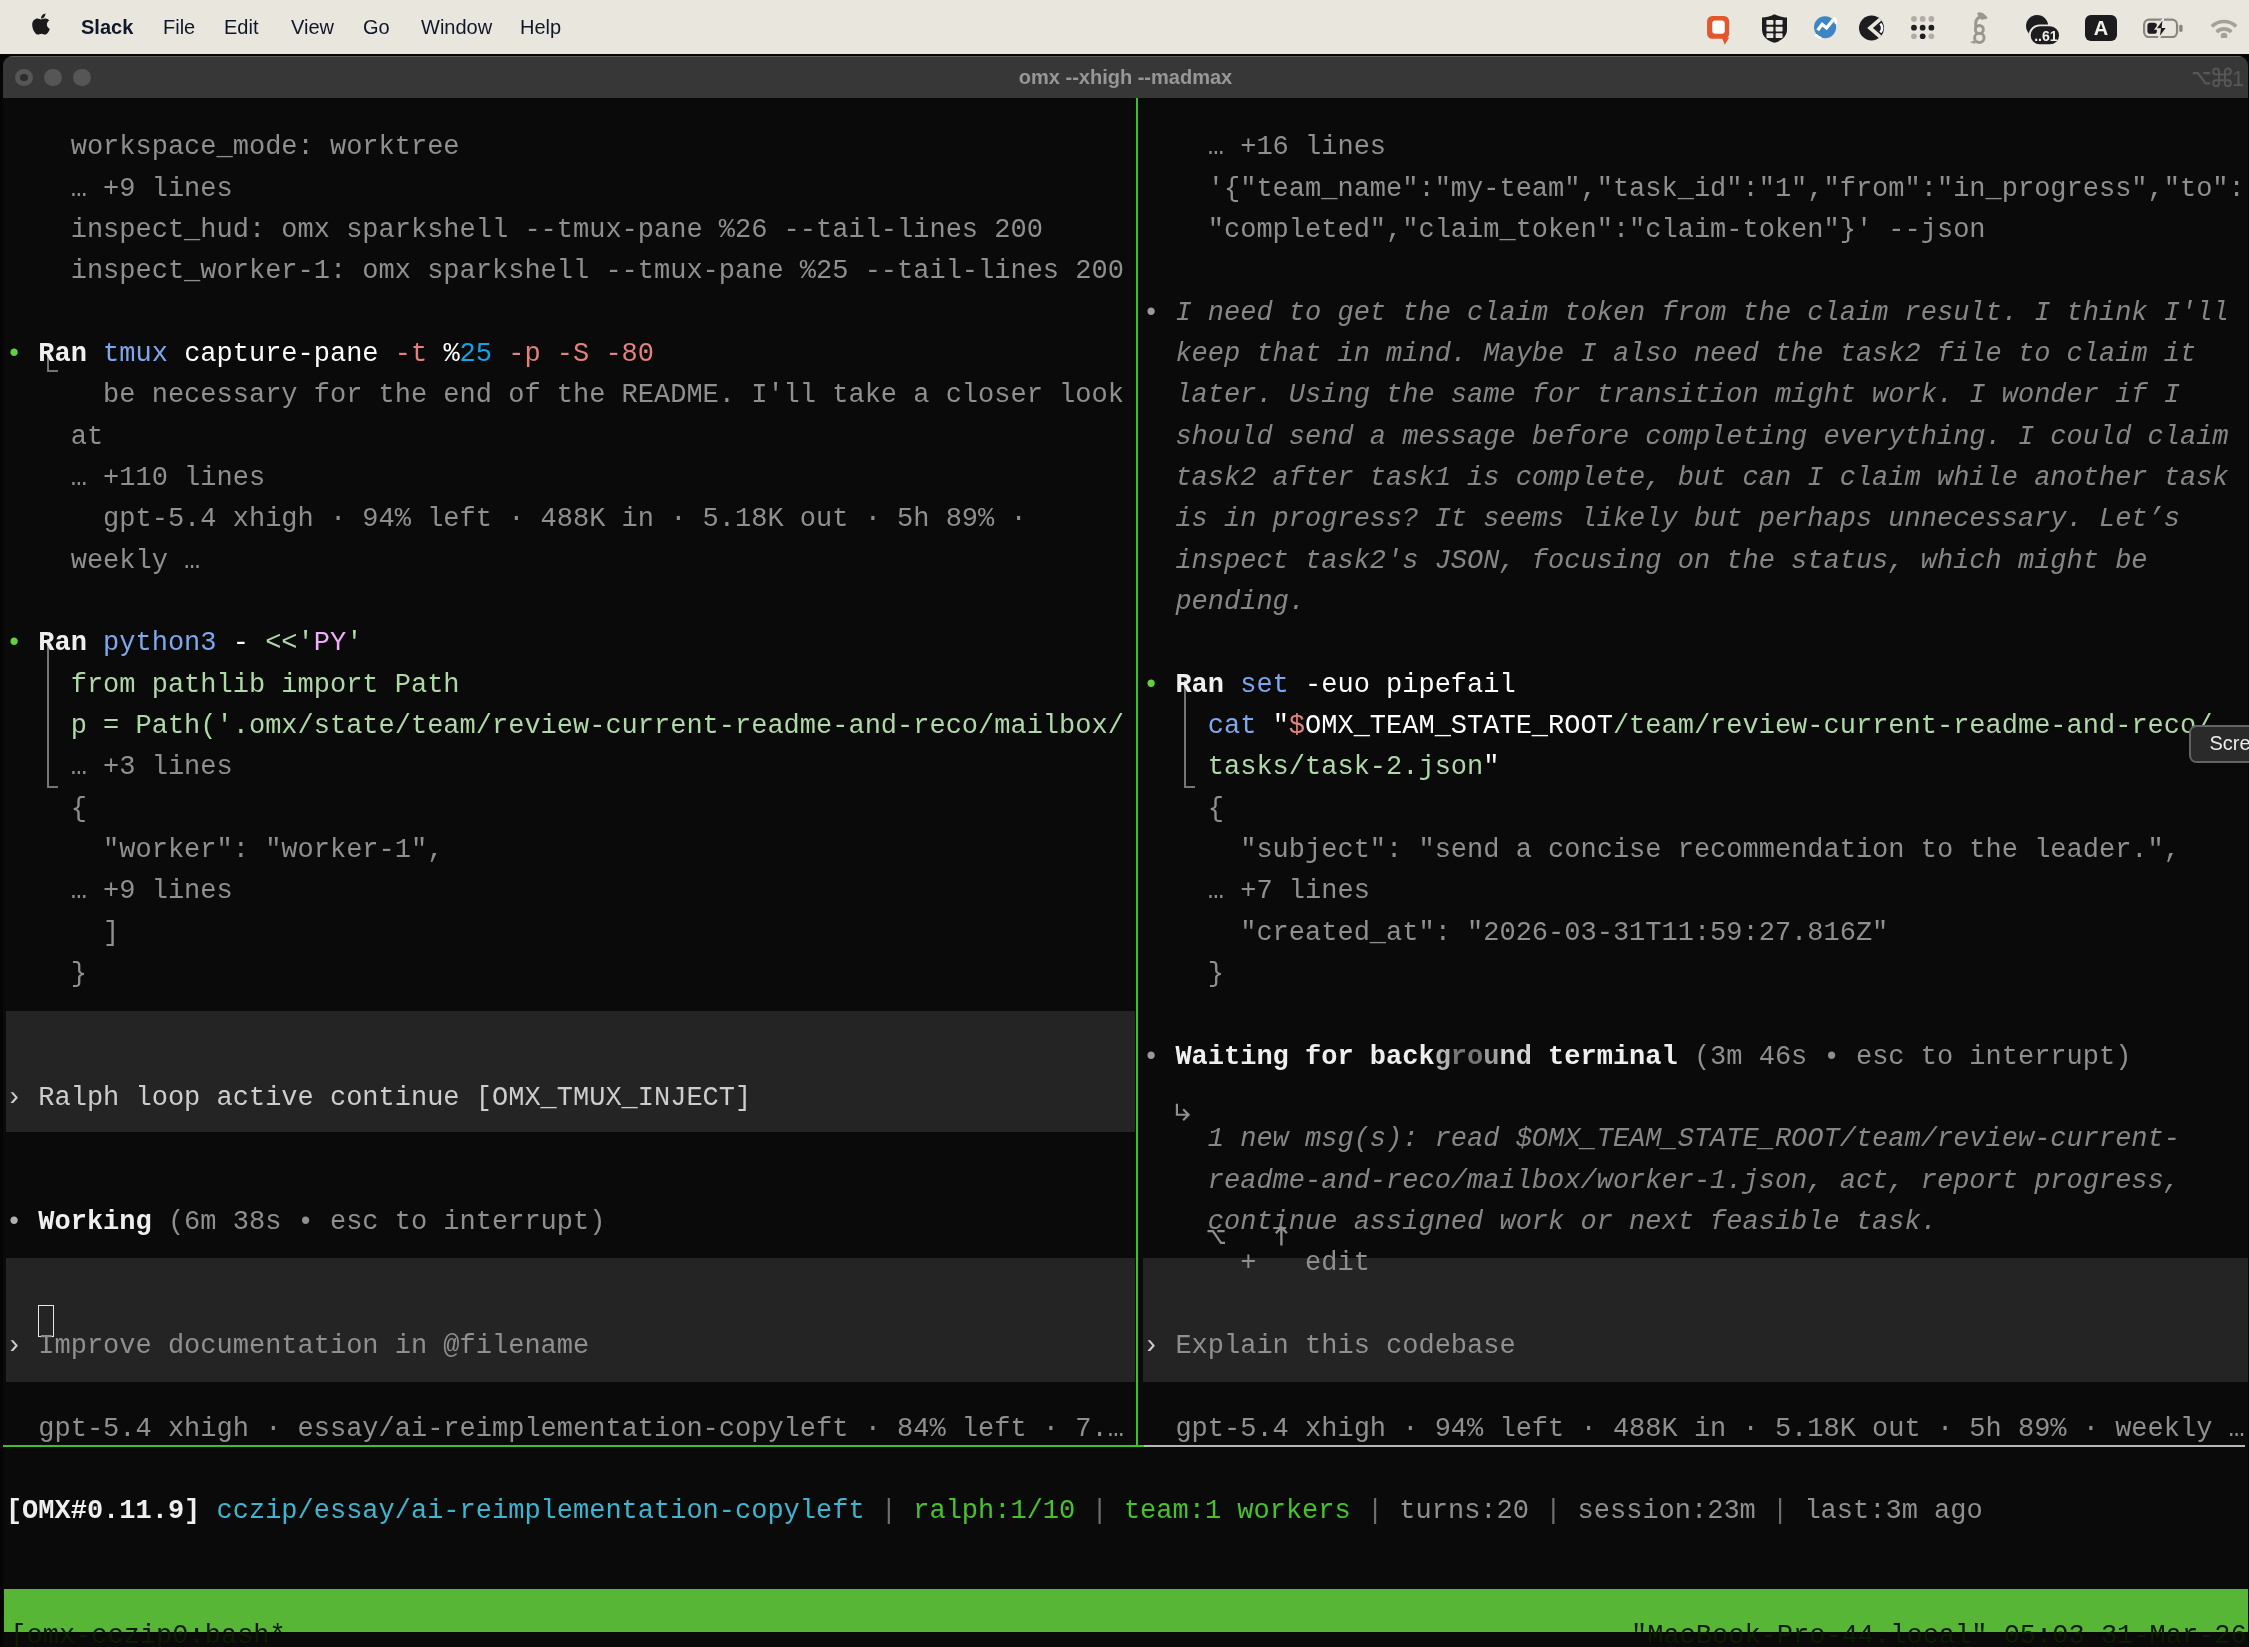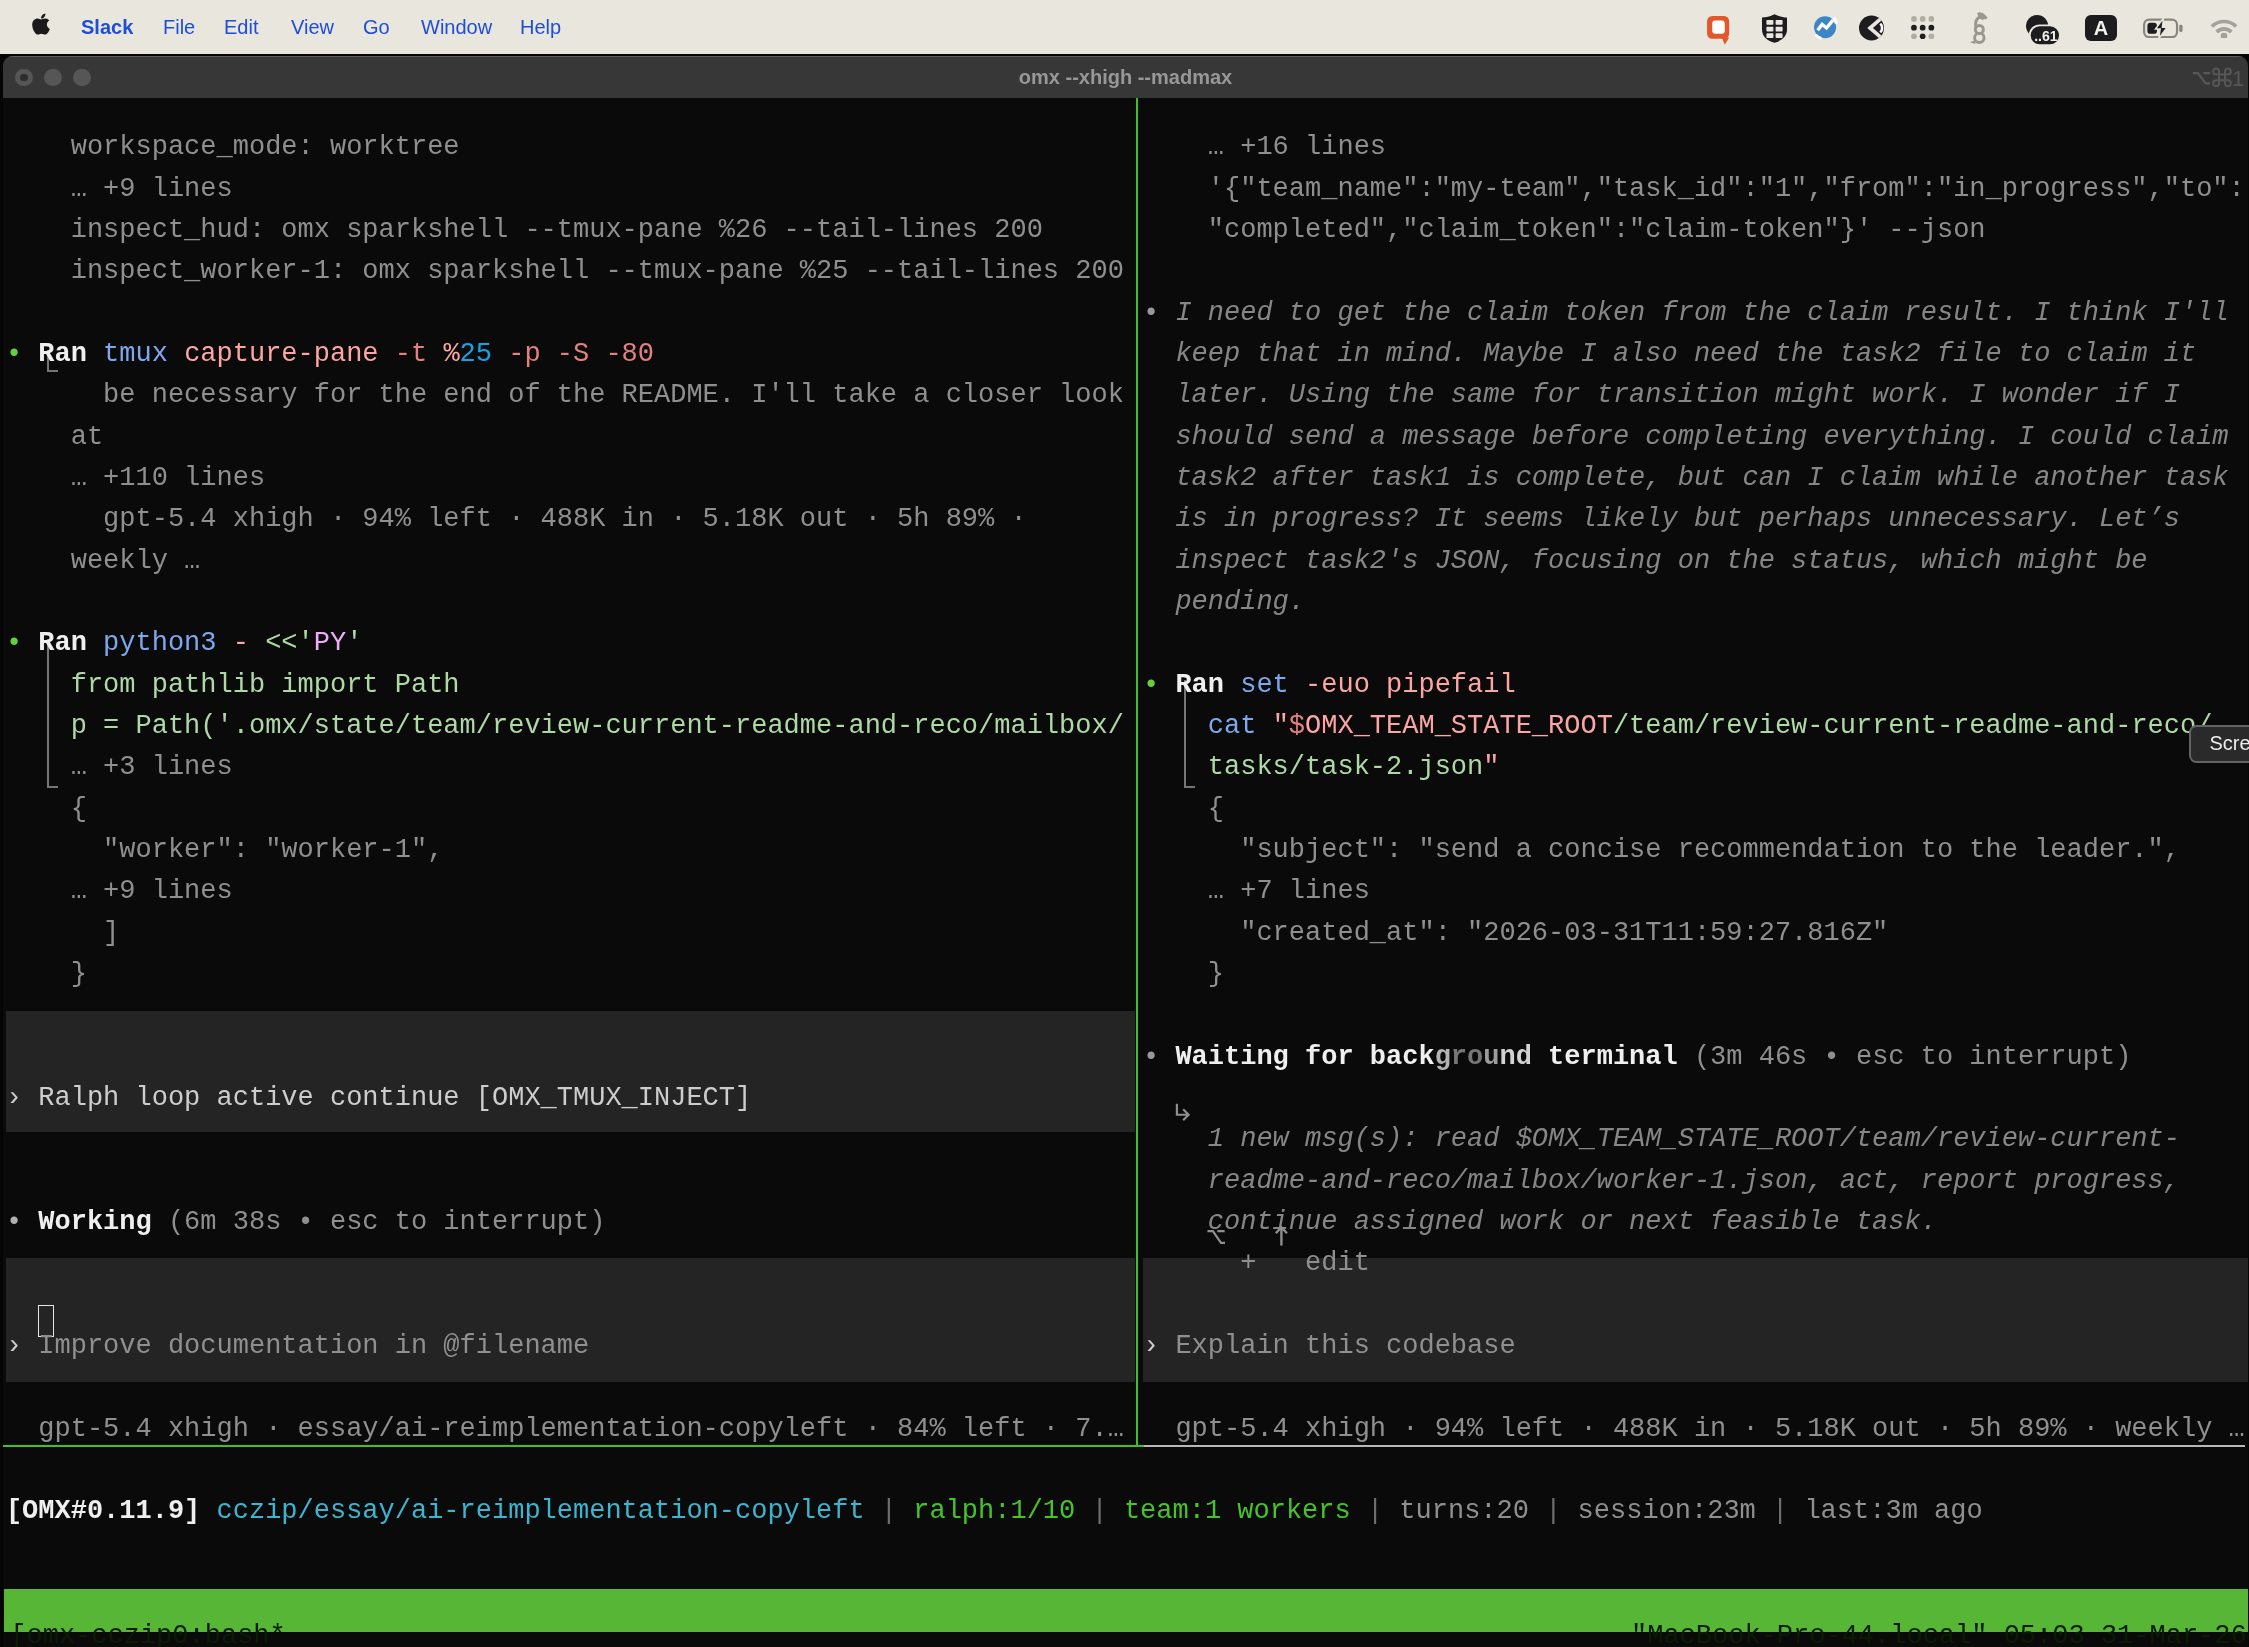--- a/index.html
+++ b/index.html
@@ -1,33 +1,33 @@
 <!DOCTYPE html>
 <html style="font-size:11.8px"><head>
 <meta charset="utf-8">
 <style>
   html,body{margin:0;padding:0;background:#000;}
   #screen{position:relative;width:2250px;height:1648px;overflow:hidden;background:#050505;
     font-family:"Liberation Sans",sans-serif;}
   #menubar{position:absolute;left:0;top:0;width:2250px;height:54px;background:#e9e6de;}
-  .mi{position:absolute;top:0;height:54px;line-height:54px;font-size:20px;color:#1d4ed8;}
+  .mi{position:absolute;top:0;height:54px;line-height:54px;font-size:20px;color:#0f172a;}
   #win{position:absolute;left:3px;top:56px;width:2245px;height:1591px;background:#0a0a0a;
     border-radius:9.6px 9.6px 0 0;overflow:hidden;}
   #titlebar{position:absolute;left:0;top:0;width:100%;height:42px;background:#373737;
     border-top:0.7px solid #5c5c5c;box-sizing:border-box;}
   .tl{position:absolute;top:11.8px;width:17.7px;height:17.7px;border-radius:50%;background:#565656;}
   #title{position:absolute;left:0;top:0;width:100%;height:42px;line-height:41px;text-align:center;
     font-size:20px;font-weight:bold;color:#979797;}
   #term{position:absolute;left:-3px;top:42px;width:2250px;height:1549px;
     font-family:"Liberation Mono",monospace;font-size:27px;}
   .row{position:absolute;height:41px;line-height:41px;white-space:pre;color:#8f8f8f;margin-top:26px;}
   .it{font-style:italic;color:#868686;}
   .w{color:#efefef;font-weight:bold;}
   .bl{color:#7da8ee;}
-  .lv{color:#fca5a5;}
+  .lv{color:#ffffff;}
   .gn{color:#aed8a6;}
   .vi{color:#f0abfc;}
   .rd{color:#e2817e;}
   .pc{color:#0ea5e9;}
   .gb{color:#63d13e;}
   .cy{color:#3eb5d0;}
   .sg{color:#46c32a;}
   .sep{color:#6e6e6e;}
   .lt{color:#cdcdcd;}
   .box{position:absolute;background:#242424;}

